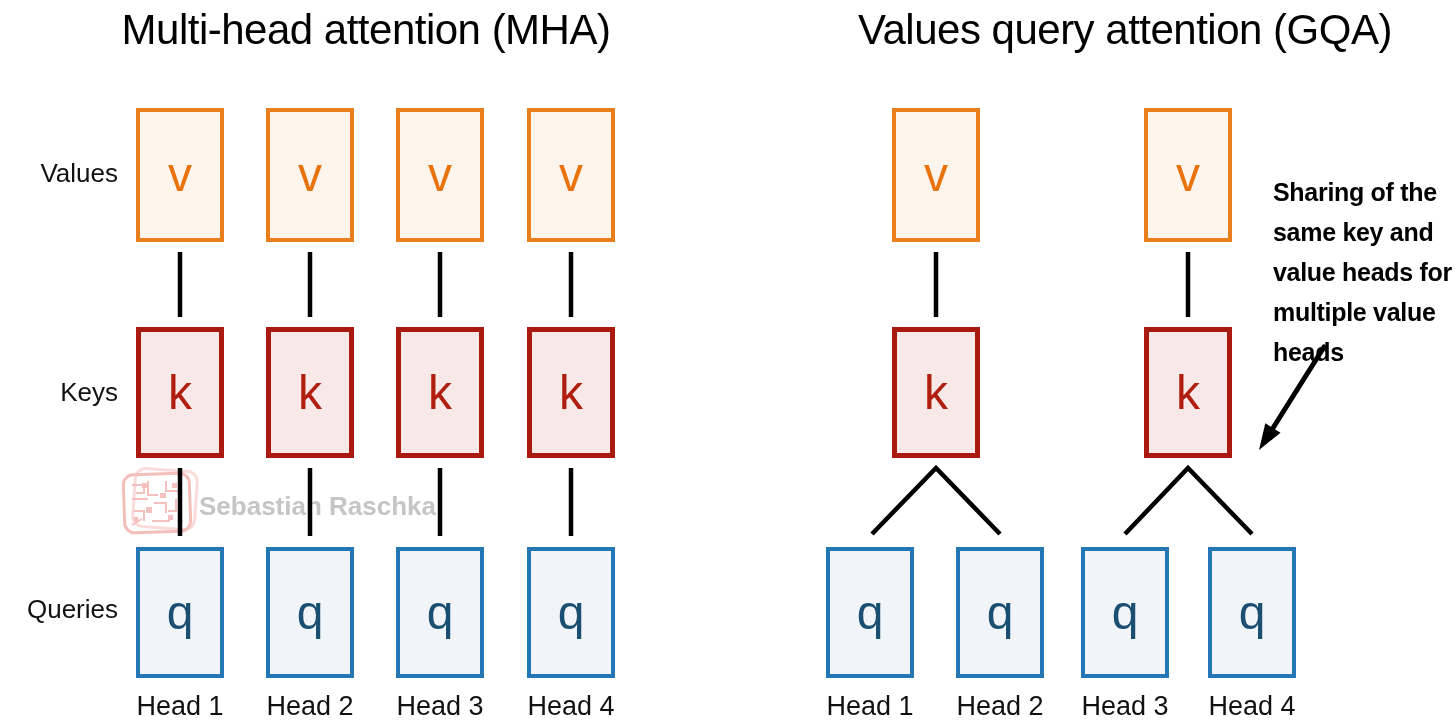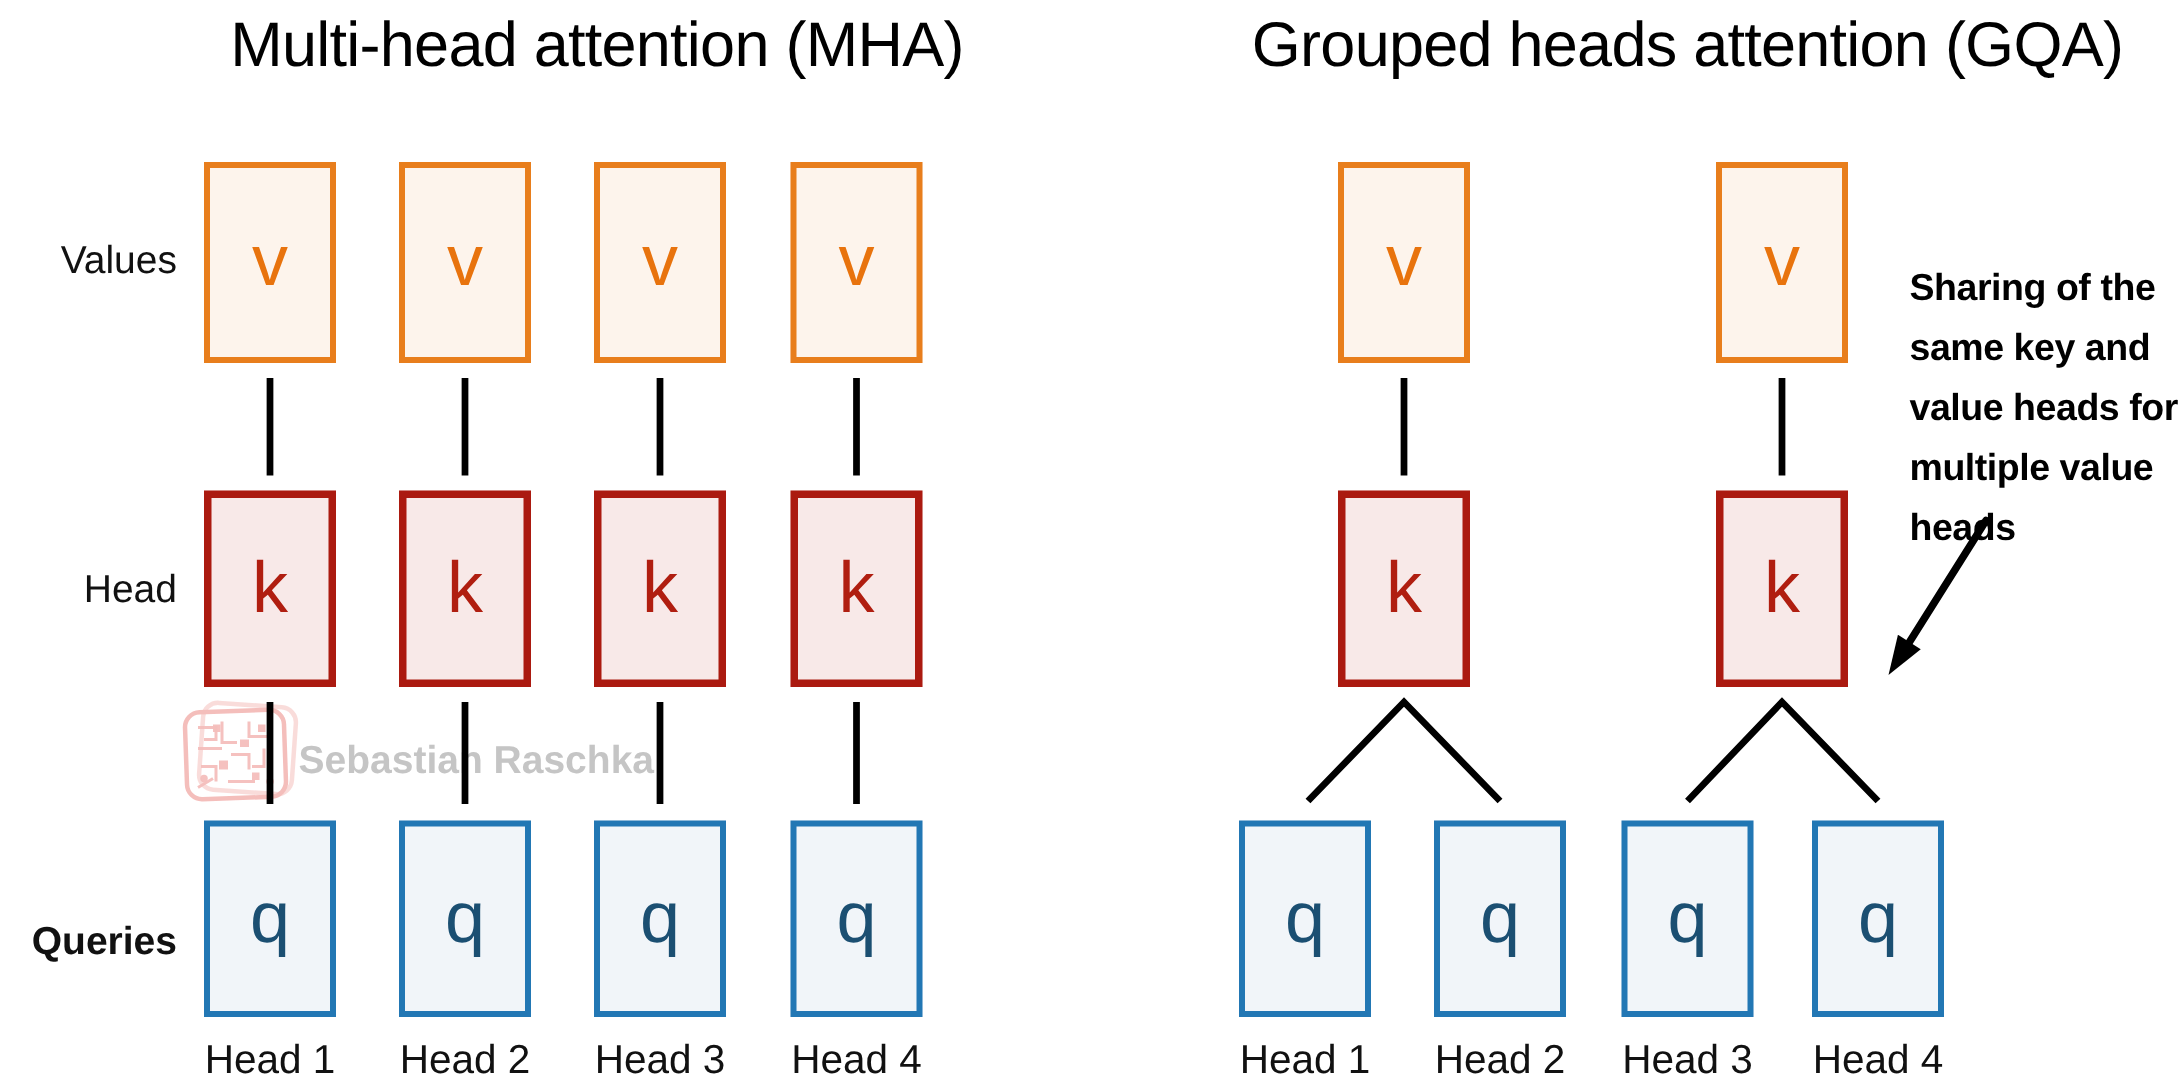--- a/index.html
+++ b/index.html
@@ -4,28 +4,28 @@
 <style>
   html,body{margin:0;padding:0;background:#fff;}
   #canvas{
     position:relative;width:1456px;height:720px;background:#ffffff;
     font-family:"Liberation Sans",sans-serif;overflow:hidden;
   }
   .title{
     position:absolute;top:6px;font-size:42px;color:#000;text-align:center;
     letter-spacing:-0.5px;white-space:nowrap;
   }
-  #mha-title{left:0;width:732px;padding-left:32px;}
+  #mha-title{left:0;width:732px;}
   #gqa-title{left:795px;width:660px;}
   .row-label{
     position:absolute;left:0;width:118px;text-align:right;font-size:26px;color:#111;
   }
   #label-values{top:158px;}
   #label-keys{top:377px;}
-  #label-queries{top:612px;font-weight:bold;}
+  #label-queries{top:594px;}
   .box{
     position:absolute;width:88px;box-sizing:border-box;z-index:3;
     display:flex;align-items:center;justify-content:center;
   }
   .box .letter{font-size:48px;line-height:1;}
   .box-v{top:108px;height:134px;border:4px solid #E87E1C;background:#FDF4EC;}
   .box-v .letter{color:#E8730D;}
   .box-k{top:327px;height:131px;border:5px solid #AB1A10;background:#F8E9E8;}
   .box-k .letter{color:#B01E10;}
   .box-q{top:547px;height:131px;border:4px solid #2277B4;background:#F1F5F9;}
@@ -48,24 +48,24 @@
     position:absolute;left:199px;top:491px;font-size:26px;font-weight:700;
     color:#C5C5C5;white-space:nowrap;
   }
 </style>
 </head>
 <body>
 
 <div id="canvas">
 
   <div class="title" id="mha-title">Multi-head attention (MHA)</div>
-  <div class="title" id="gqa-title">Grouped heads attention (GQA)</div>
+  <div class="title" id="gqa-title">Values query attention (GQA)</div>
 
   <div class="row-label" id="label-values">Values</div>
-  <div class="row-label" id="label-keys">Head</div>
+  <div class="row-label" id="label-keys">Keys</div>
   <div class="row-label" id="label-queries">Queries</div>
 
   <div id="watermark">
     <svg id="watermark-logo" width="86" height="78" viewBox="0 0 86 78">
       <g fill="none" stroke="#F2AEAB" stroke-width="3">
         <rect x="16" y="5" width="62" height="58" rx="10" transform="rotate(4 47 34)" opacity="0.55"></rect>
         <rect x="6" y="9" width="66" height="58" rx="10" transform="rotate(-2 39 38)"></rect>
       </g>
       <g stroke="#F2AEAB" stroke-width="2" fill="none" opacity="0.95">
         <path d="M14 20 h12 v8 h-8"></path>

